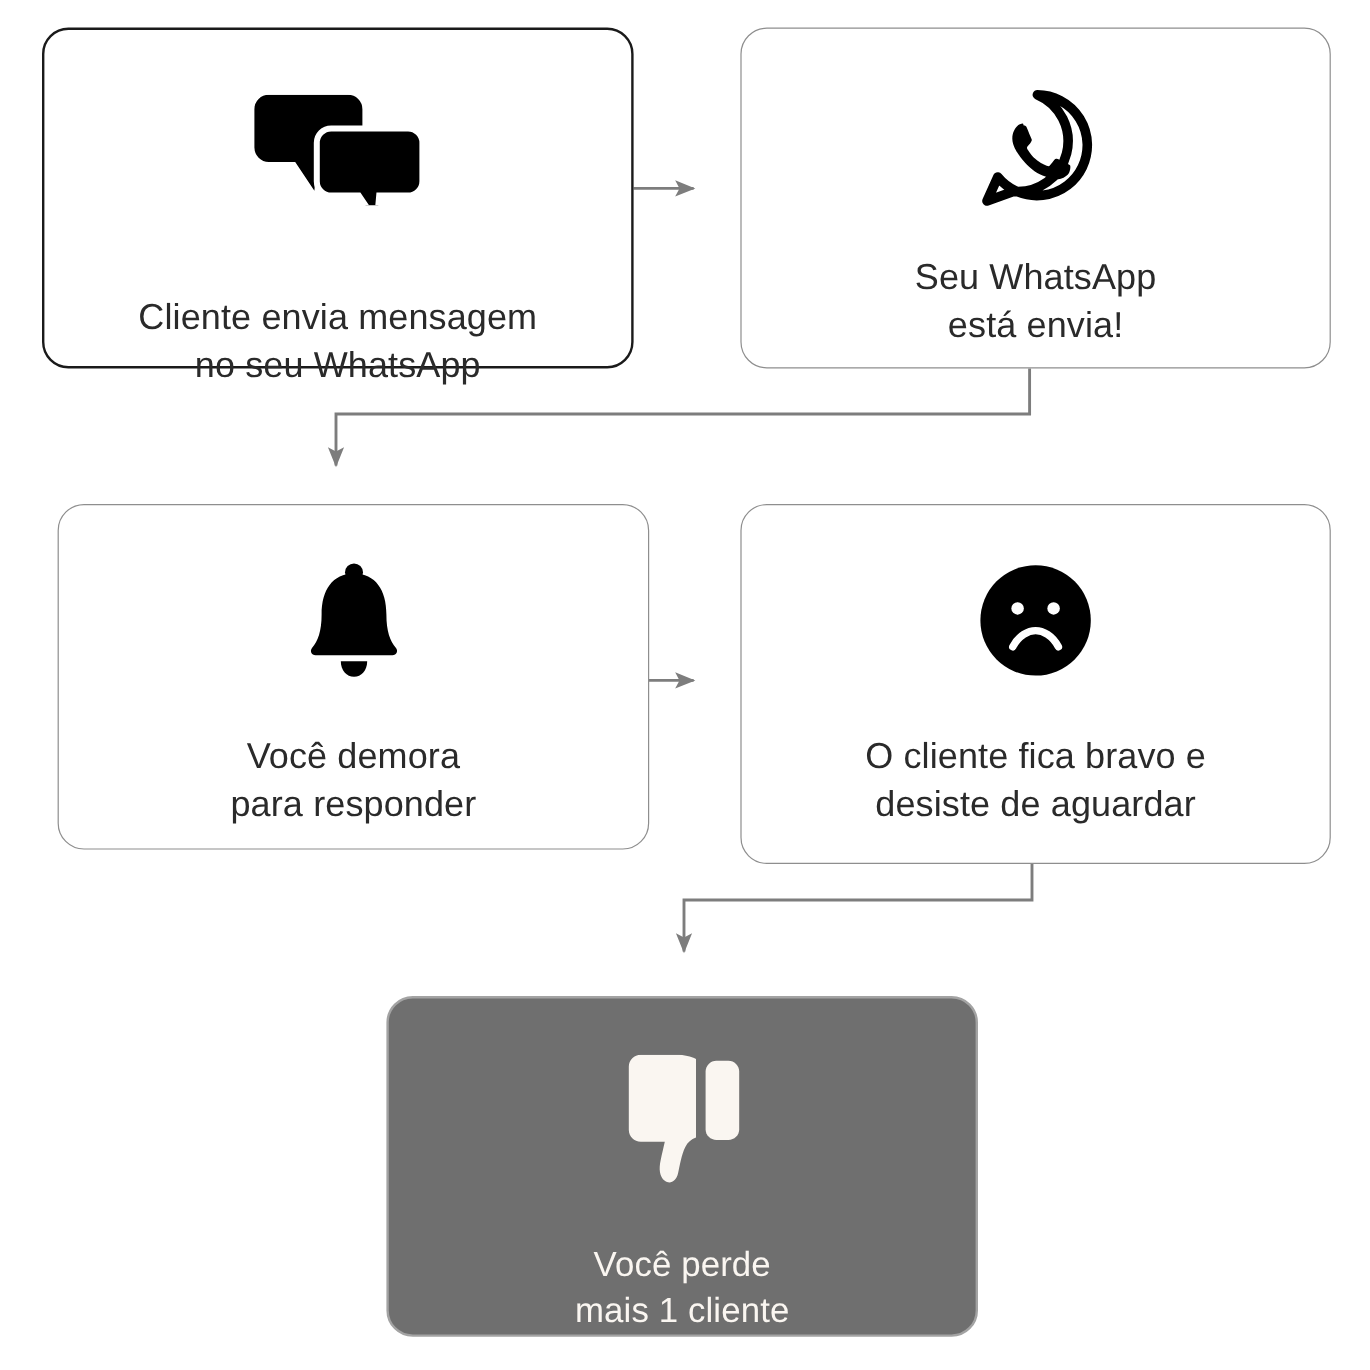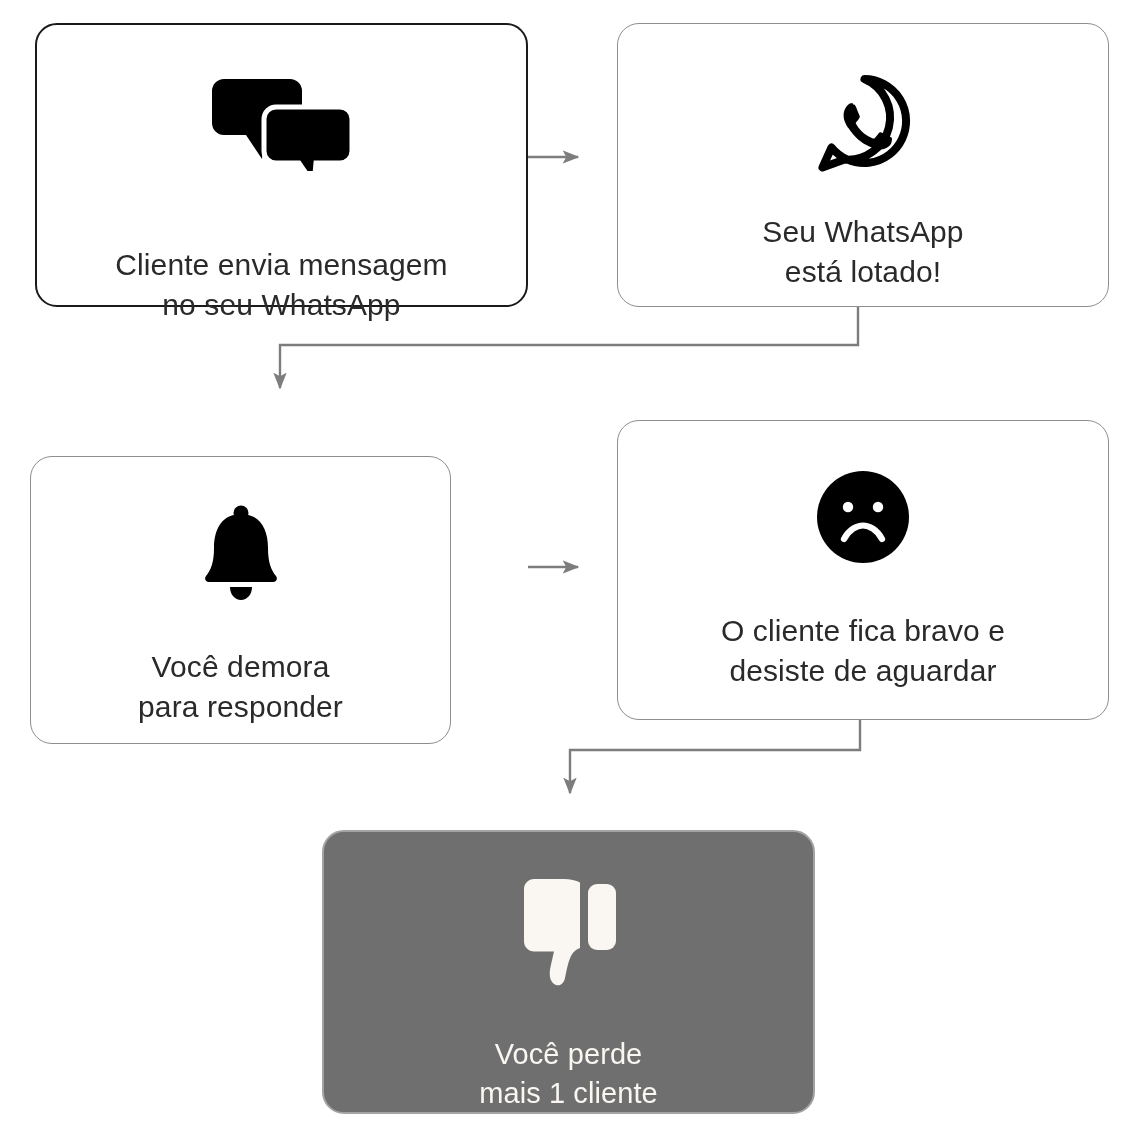--- a/index.html
+++ b/index.html
@@ -53,21 +53,21 @@
     white-space: pre-line;
   }
   .card.dark .card-label {
     color: #faf6f1;
     font-size: 29px;
   }
 
   
   #card-message  { left: 35px;  top: 23px;  width: 493px; height: 284px; gap: 40px; }
   #card-full     { left: 617px; top: 23px;  width: 492px; height: 284px; }
-  #card-delay    { left: 30px;  top: 420px; width: 421px; height: 288px; margin-top: 36px; }
+  #card-delay    { left: 48px;  top: 420px; width: 493px; height: 288px; }
   #card-angry    { left: 617px; top: 420px; width: 492px; height: 300px; }
   #card-lost     { left: 322px; top: 830px; width: 493px; height: 284px; }
 
   #card-message .card-icon { padding-top: 54px; height: 96px; }
   #card-message .card-label { margin-top: 34px; }
 
   #card-full .card-icon { padding-top: 48px; height: 102px; }
   #card-full .card-label { margin-top: 38px; }
 
   #card-delay .card-icon { padding-top: 42px; height: 110px; }
@@ -142,21 +142,21 @@
                  c1,-2.8 1,-5.2 0.7,-5.7 c-0.3,-0.5 -1.1,-0.8 -2.3,-1.4
                  c-1.2,-0.6 -7,-3.5 -8.1,-3.9 c-1.1,-0.4 -1.9,-0.6 -2.7,0.6
                  c-0.8,1.2 -3.1,3.9 -3.8,4.7 c-0.7,0.8 -1.4,0.9 -2.6,0.3
                  c-1.2,-0.6 -5,-1.9 -9.6,-5.9 c-3.5,-3.1 -5.9,-7 -6.6,-8.2
                  c-0.7,-1.2 -0.1,-1.8 0.5,-2.4 c0.5,-0.5 1.2,-1.4 1.8,-2.1
                  c0.6,-0.7 0.8,-1.2 1.2,-2 c0.4,-0.8 0.2,-1.5 -0.1,-2.1
                  c-0.3,-0.6 -2.7,-6.5 -3.7,-8.9 c-1,-2.3 -2,-2 -2.7,-2 Z" fill="#000000"></path>
       </svg>
     </div>
     <div class="card-label">Seu WhatsApp
-está lotado!</div>
+está envia!</div>
   </div>
 
   <div class="card light" id="card-delay">
     <div class="card-icon">
       <svg width="92" height="100" viewBox="0 0 92 100">
         <circle cx="46" cy="9" r="7.5" fill="#000000"></circle>
         <path d="M46,10 C28,10 19,24 19,44 C19,58 16,66 11,72
                  C9,74.5 10.5,78 14,78 H78 C81.5,78 83,74.5 81,72
                  C76,66 73,58 73,44 C73,24 64,10 46,10 Z" fill="#000000"></path>
         <path d="M35,83 C35,90.5 39.9,96 46,96 C52.1,96 57,90.5 57,83 Z" fill="#000000"></path>

